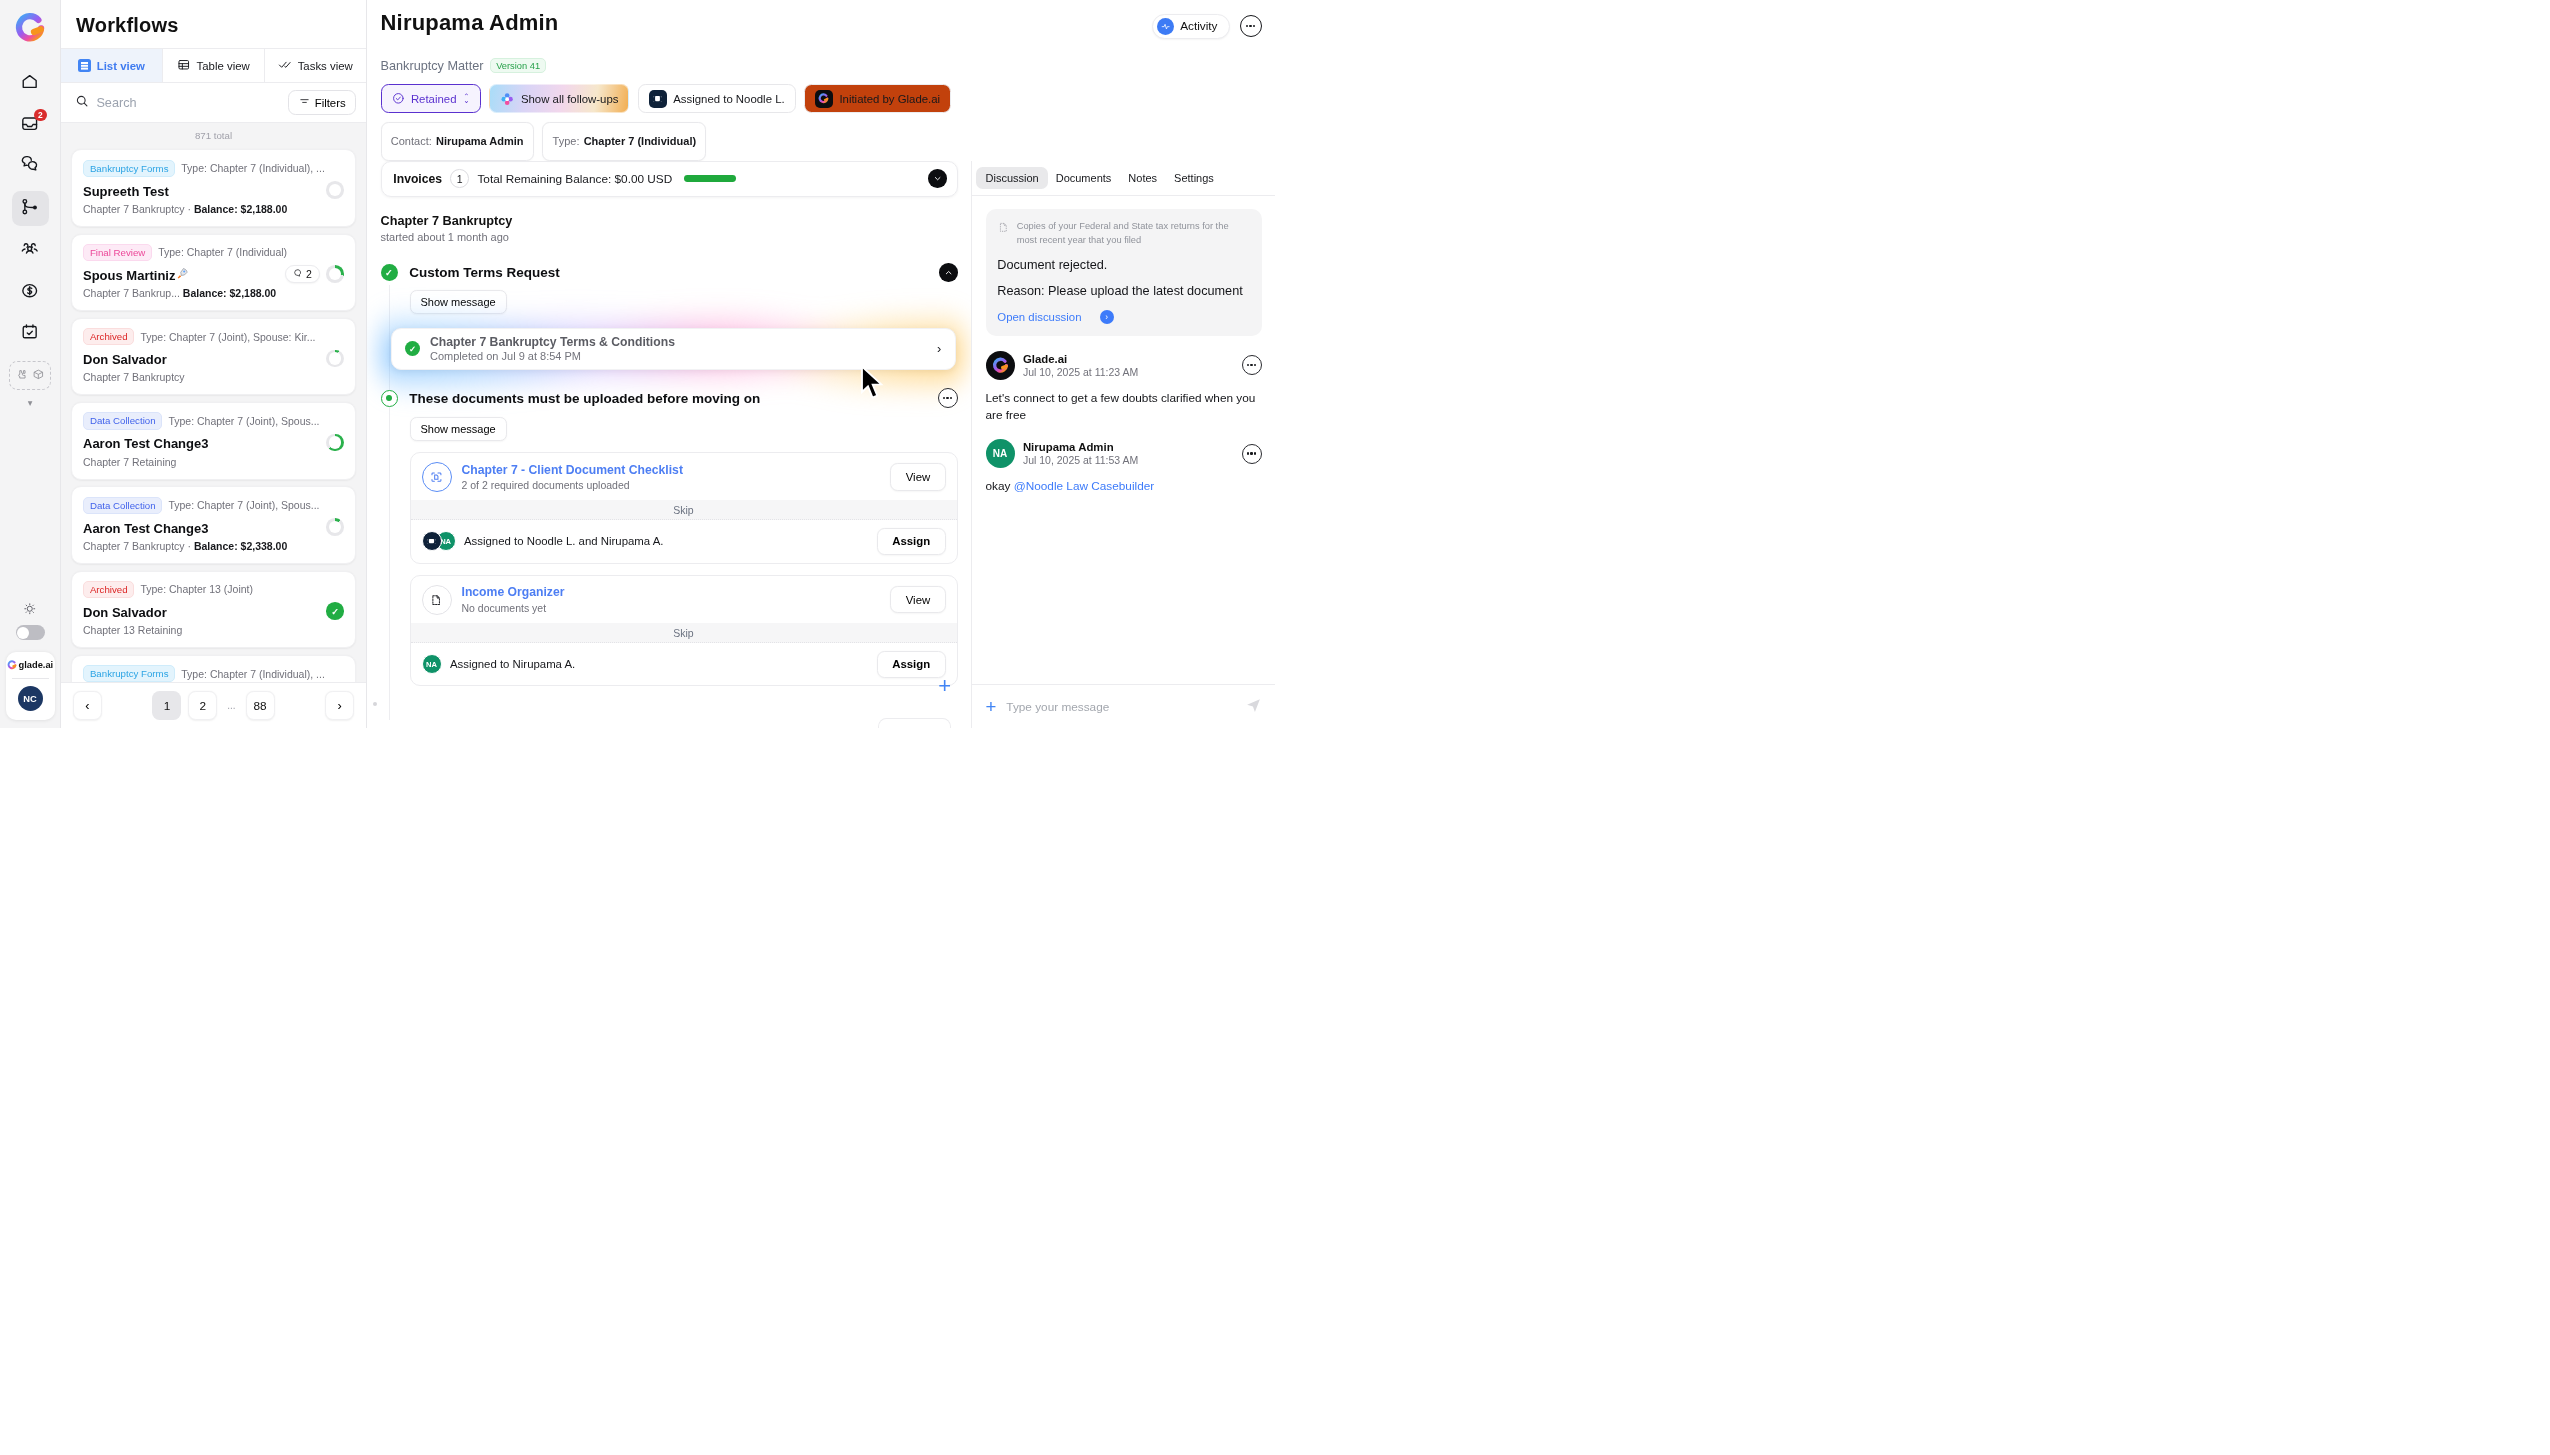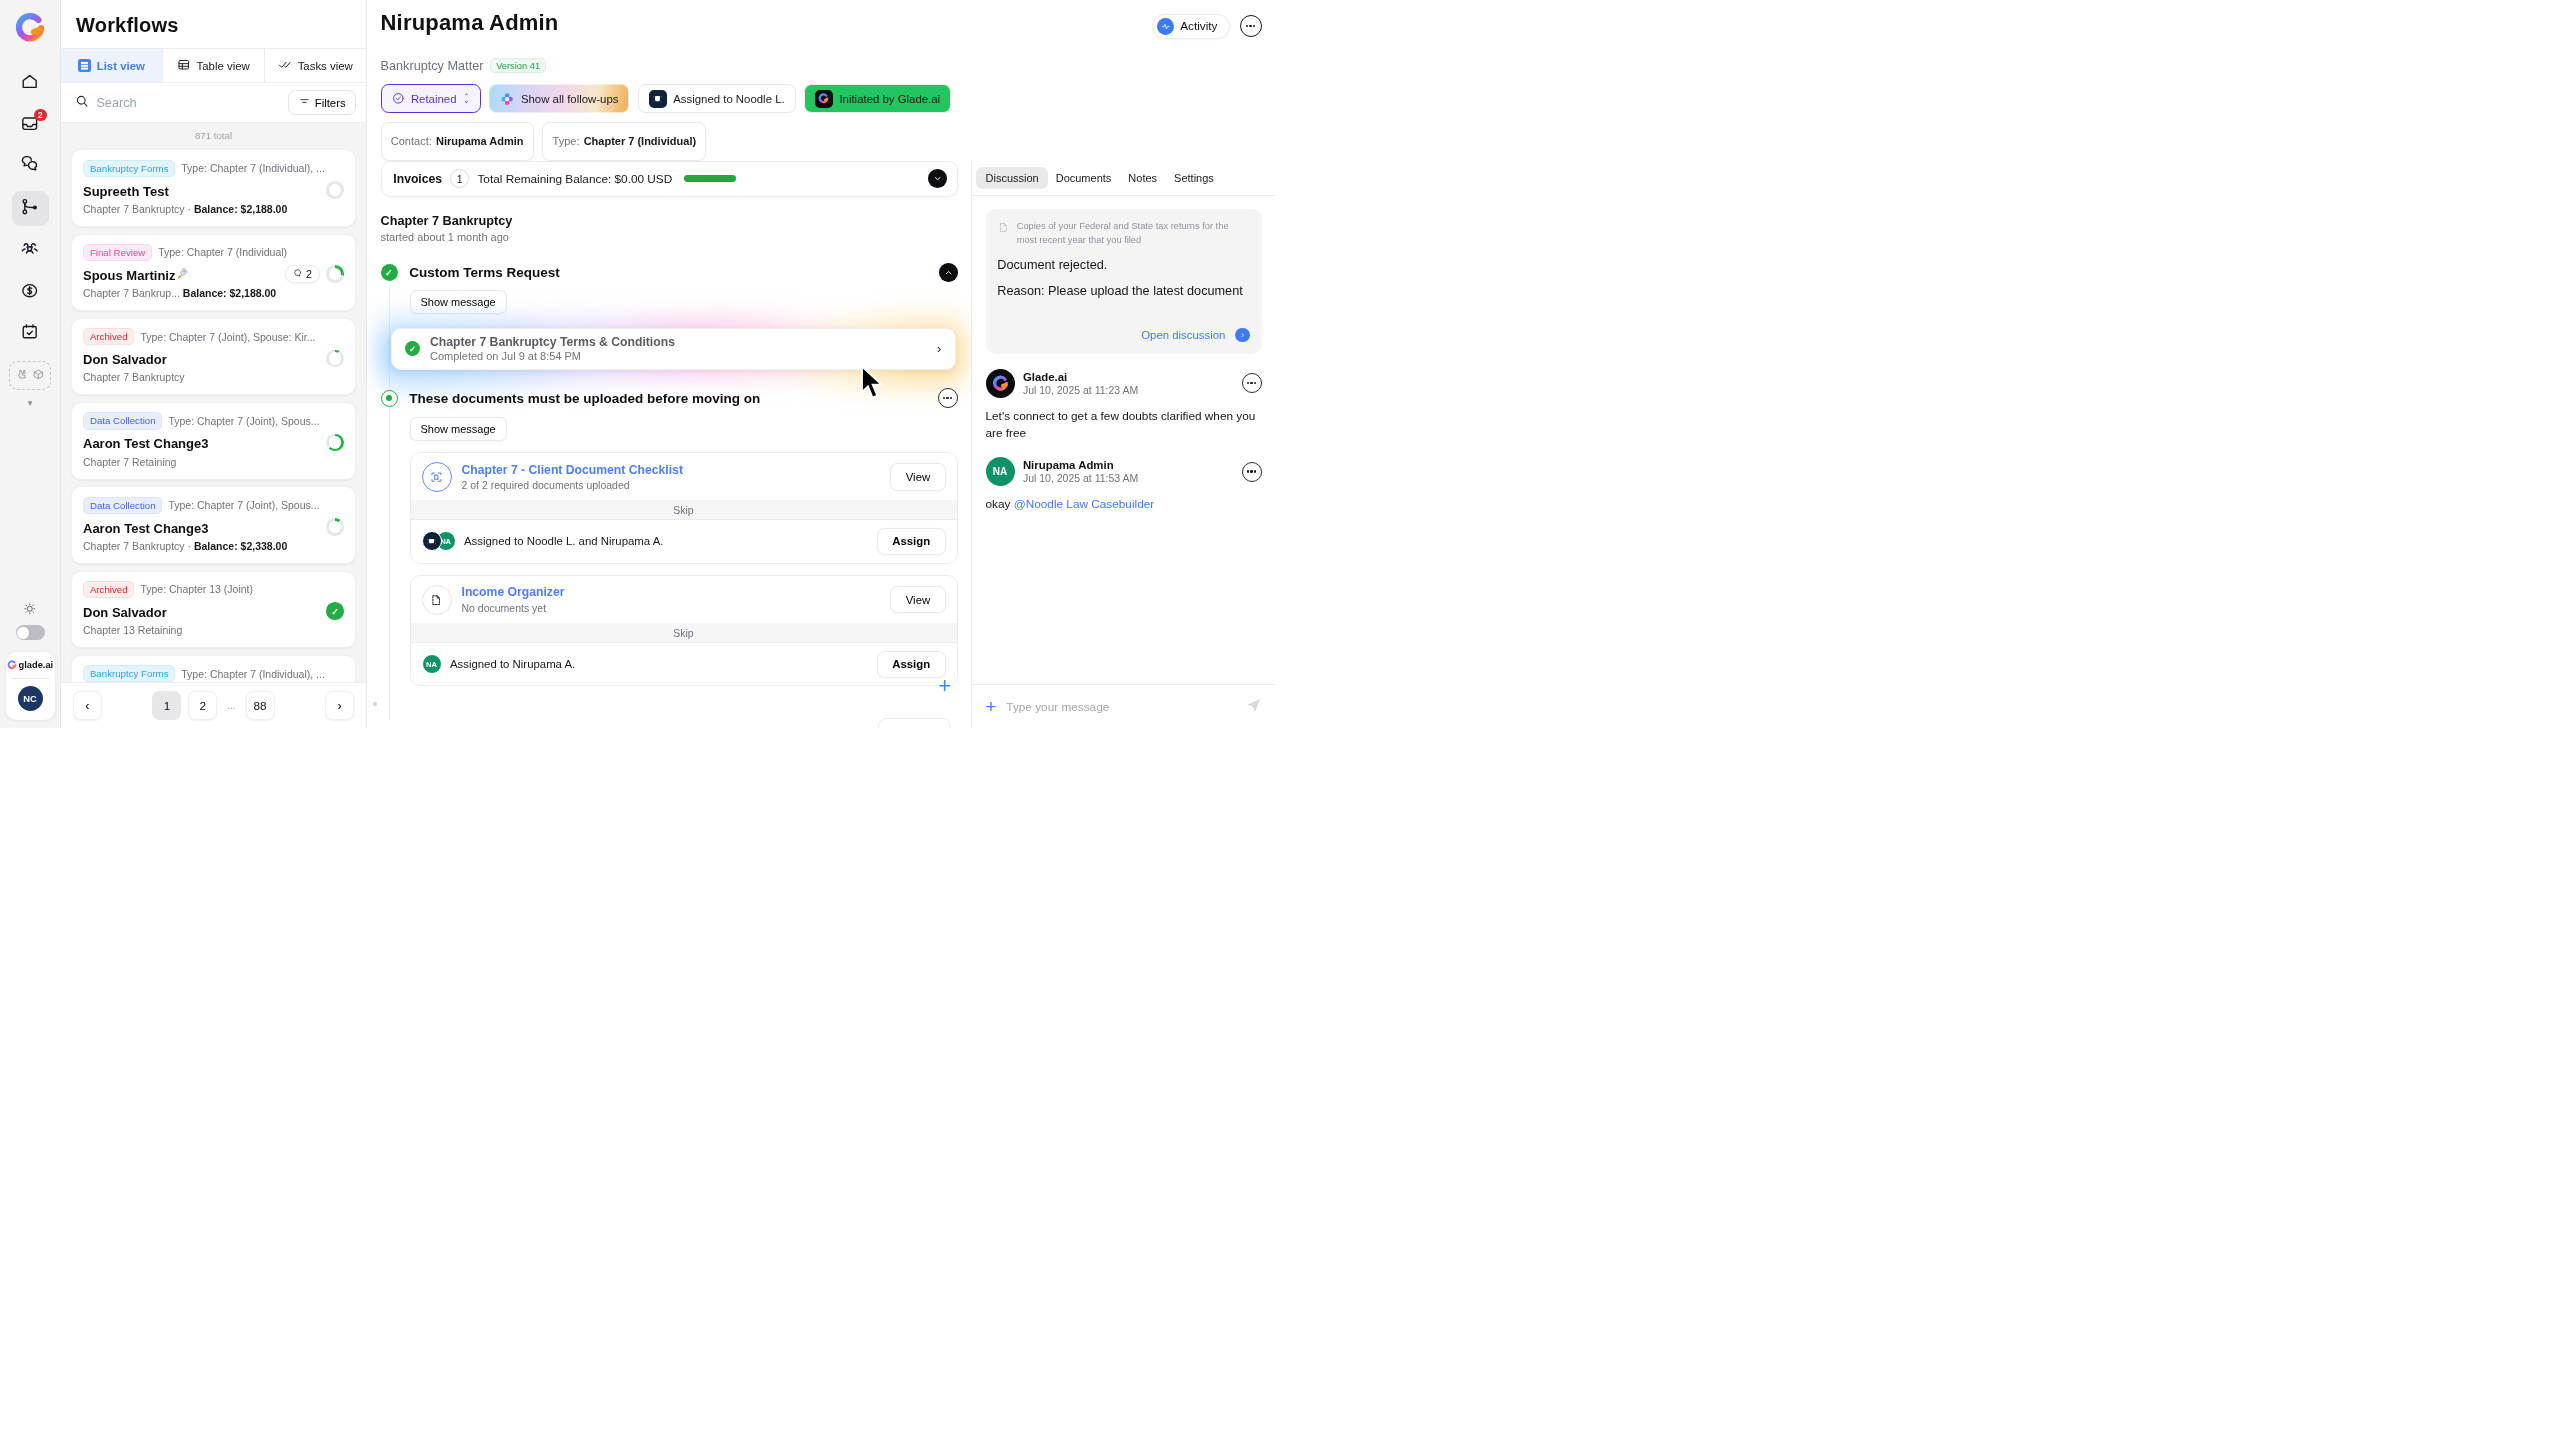--- a/index.html
+++ b/index.html
@@ -120,21 +120,21 @@
   .chip { height:29px; display:flex; align-items:center; gap:6.7px; border-radius:7.6px; padding:0 10px;
     font-size:11.4px; cursor:pointer;}
   .chip-retained { border:1.3px solid #5a31cf; color:#5a31cf; background:#f6f3fe; font-weight:400;}
   .chip-retained svg { width:12.7px; height:12.7px; stroke:#5a31cf; fill:none; stroke-width:1.8;
     stroke-linecap:round; stroke-linejoin:round;}
   .updn { display:flex; flex-direction:column; line-height:4.2px; font-size:7.6px; color:#5a31cf;}
   .chip-follow { background:linear-gradient(100deg,#a9ddf8 0%,#d9d4f6 26%,#f2d7ec 52%,#f6e7cb 76%,#f2ae52 100%);
     color:#17181c; border:0.8px solid rgba(255,255,255,.5);}
   .flower { width:14.3px; height:14.3px; }
   .chip-plain { background:#fff; border:0.8px solid #e7e7ea; color:#17181c;}
-  .chip-gray  { background:#22c55e; border:0.8px solid #ececef; color:#17181c;}
+  .chip-gray  { background:#c2410c; border:0.8px solid #ececef; color:#17181c;}
   .robot { width:17.7px; height:17.7px; background:#0f2239; border-radius:5px; display:flex;
     align-items:center; justify-content:center;}
   .robot::after { content:""; width:9.3px; height:5.9px; background:#fff; border-radius:1.7px;
     box-shadow:inset 2.1px -0.4px 0 #0f2239, inset -2.1px -0.4px 0 #0f2239;}
   .gsq { width:17.7px; height:17.7px; background:#0c0d10; border-radius:5px; display:flex;
     align-items:center; justify-content:center;}
   .gsq svg { width:11px; height:11px;}
   .meta-chips { display:flex; gap:8.4px; margin-top:8.4px;}
   .mchip { height:39px; display:flex; align-items:center; gap:4.2px; border:0.8px solid #e9e9ec;
     border-radius:7.6px; padding:0 9.3px; font-size:11px; background:#fff; box-shadow:0 0.8px 1.7px rgba(0,0,0,.03);}
@@ -228,21 +228,21 @@
   .rp-tabs { display:flex; align-items:center; gap:17px; padding:11px 13.5px; border-bottom:0.8px solid #ececef;}
   .rp-tab { font-size:11px; color:#17181c; cursor:pointer;}
   .rp-tab.active { background:#e9e9eb; border-radius:6.7px; padding:5px 9.3px; margin:-5px -9.3px;}
   .notice { background:#f4f4f5; border-radius:10px; margin:13.5px; padding:11px 11.8px 11.8px;}
   .notice-top { display:flex; gap:6.7px; align-items:flex-start;}
   .notice-top svg { width:12.7px; height:12.7px; stroke:#9a9aa2; fill:none; stroke-width:1.5; flex:0 0 12.7px;
     margin-top:0.8px;}
   .notice-small { font-size:9.3px; color:#90939b; line-height:1.45;}
   .notice-line { font-size:12.7px; color:#141519; margin-top:8.4px; line-height:1.45;}
   .notice-line:first-of-type { margin-top:11.8px;}
-  .open-disc { display:flex; justify-content:flex-end; align-items:center; gap:10px; margin-top:27px;
+  .open-disc { display:flex; align-items:center; gap:18px; margin-top:9px;
     color:#3d7bfa; font-size:11.4px; cursor:pointer;}
   .od-circ { width:14.3px; height:14.3px; border-radius:50%; background:#3d7bfa; color:#fff; font-size:8.4px;
     display:flex; align-items:center; justify-content:center;}
   .msg { margin:15px 13.5px 0;}
   .msg-head { display:flex; align-items:center; gap:8.4px;}
   .av34 { width:29px; height:29px; border-radius:50%; display:flex; align-items:center;
     justify-content:center; flex:0 0 29px;}
   .av-glade { background:#0c0d10;}
   .av-glade svg { width:17px; height:17px;}
   .av-na34 { background:#0f9268; color:#fff; font-size:10px; font-weight:700;}

